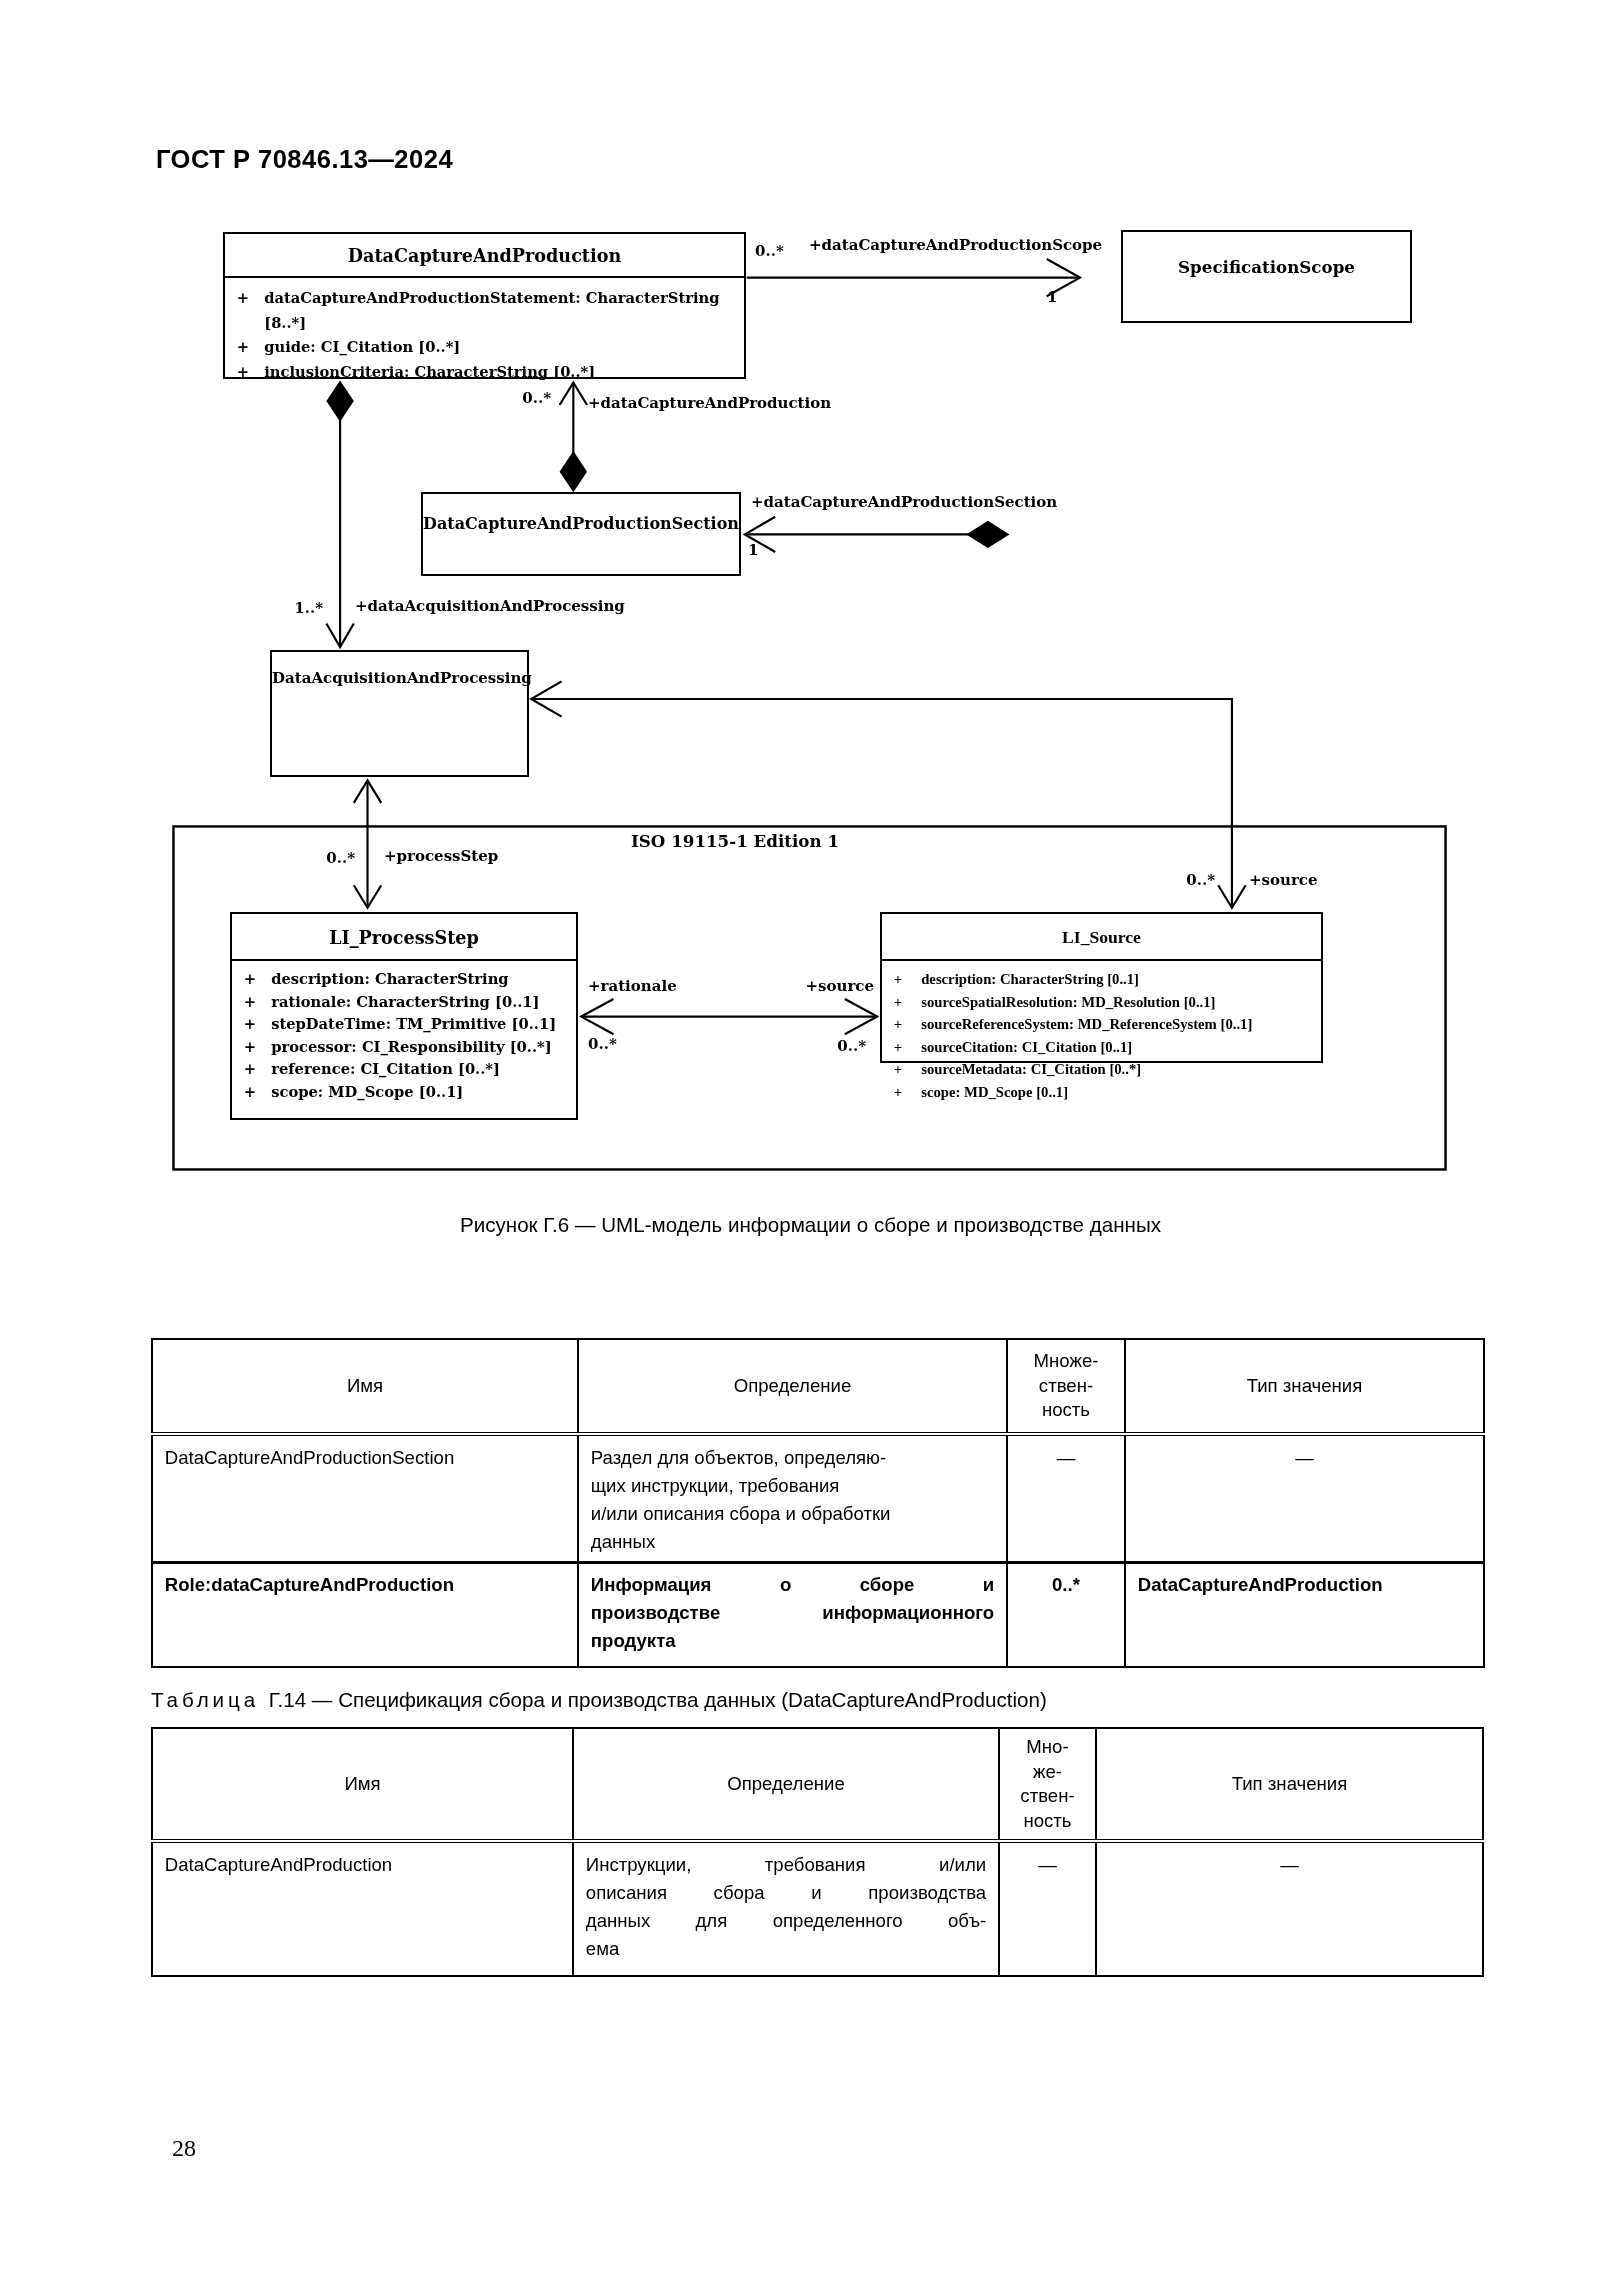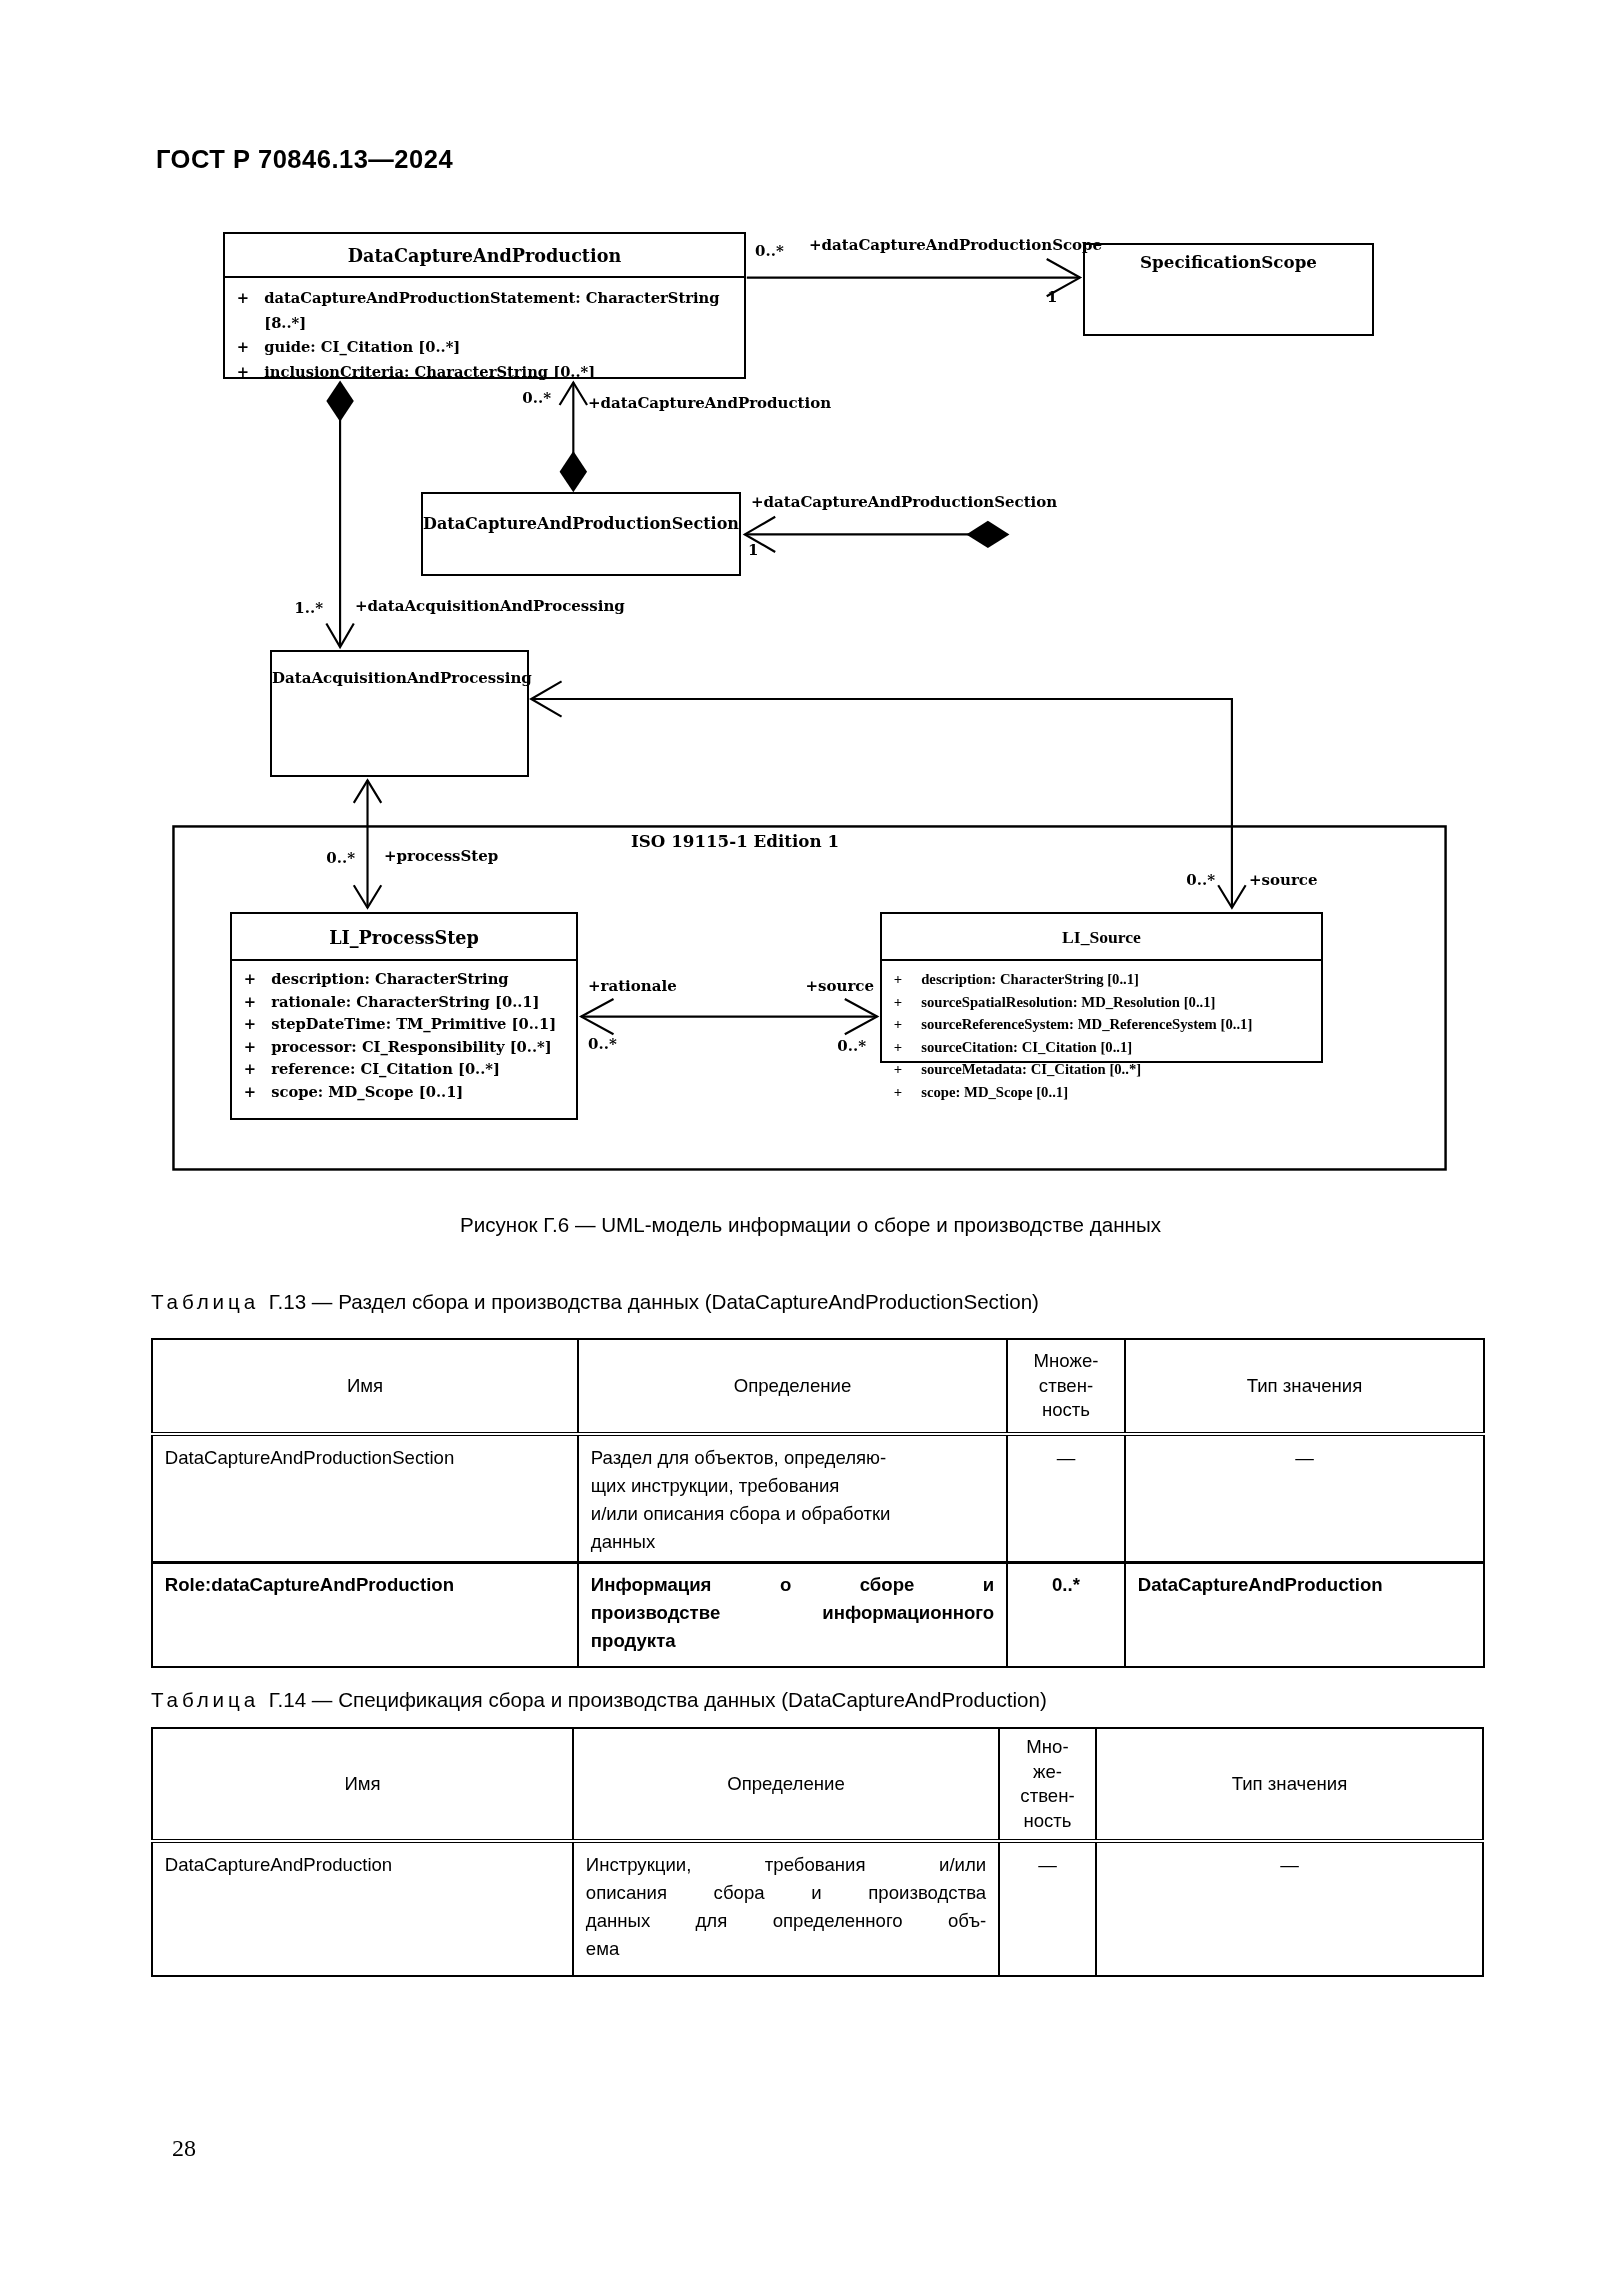--- a/index.html
+++ b/index.html
@@ -108,21 +108,21 @@
           <span class="plus">+</span>
           <span>guide: CI_Citation [0..*]</span>
         </div>
       <div class="uml-attr">
           <span class="plus">+</span>
           <span>inclusionCriteria: CharacterString [0..*]</span>
         </div>
     </div>
   </div>
 
-  <div class="uml-box" style="left:1083px; top:230px; width:291px; height:93px; padding-top:7px;margin-top:13px;">
+  <div class="uml-box" style="left:1121px; top:230px; width:291px; height:93px; padding-top:25px;">
     <div class="uml-title">SpecificationScope</div>
   </div>
 
   <div class="uml-box" style="left:421px; top:492px; width:320px; height:84px; padding-top:19.6px;">
     <div class="uml-title" style="font-size:16px;">DataCaptureAndProductionSection</div>
   </div>
 
 
   <div class="uml-box" style="left:270px; top:650px; width:259px; height:127px; padding-top:16.7px;">
     <div class="uml-title" style="font-size:15px;">DataAcquisitionAndProcessing</div>
@@ -207,23 +207,20 @@
   <div class="diag-label" style="left:1174px; top:871px; width:41px; text-align:right;">0..*</div>
   <div class="diag-label" style="left:1249px; top:871px;">+source</div>
 
   <div class="diag-label" style="left:588px; top:977px;">+rationale</div>
   <div class="diag-label" style="left:794px; top:977px; width:80px; text-align:right;">+source</div>
   <div class="diag-label" style="left:588px; top:1035px;">0..*</div>
   <div class="diag-label" style="left:825px; top:1037px; width:41px; text-align:right;">0..*</div>
 
   <div class="abs fig-caption">Рисунок Г.6 — UML-модель информации о сборе и производстве данных</div>
 
-  <div class="abs table-title" style="left:151px; top:1290px;">
-    <span class="tt-label">Таблица</span><span>Г.13 — Раздел сбора и производства данных (DataCaptureAndProductionSection)</span>
-  </div>
 
   <table class="gost" id="table-g13">
     <colgroup>
         <col style="width:426px">
         <col style="width:429px">
         <col style="width:118px">
         <col style="width:359px">
       </colgroup>
     <tbody>
         <tr class="hdr">

